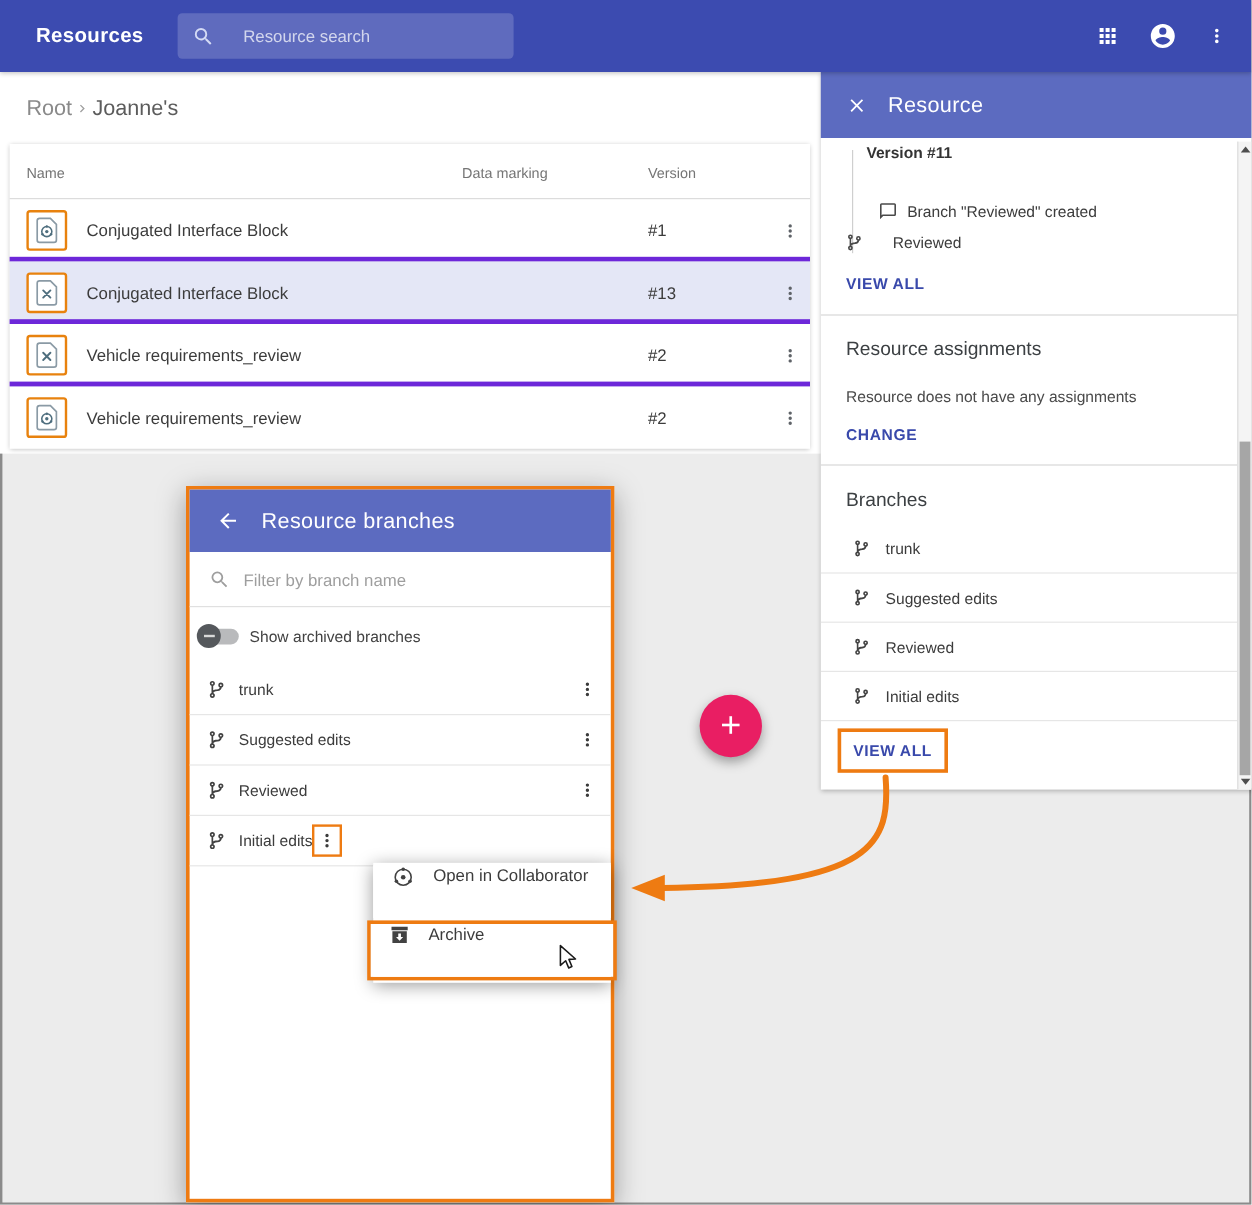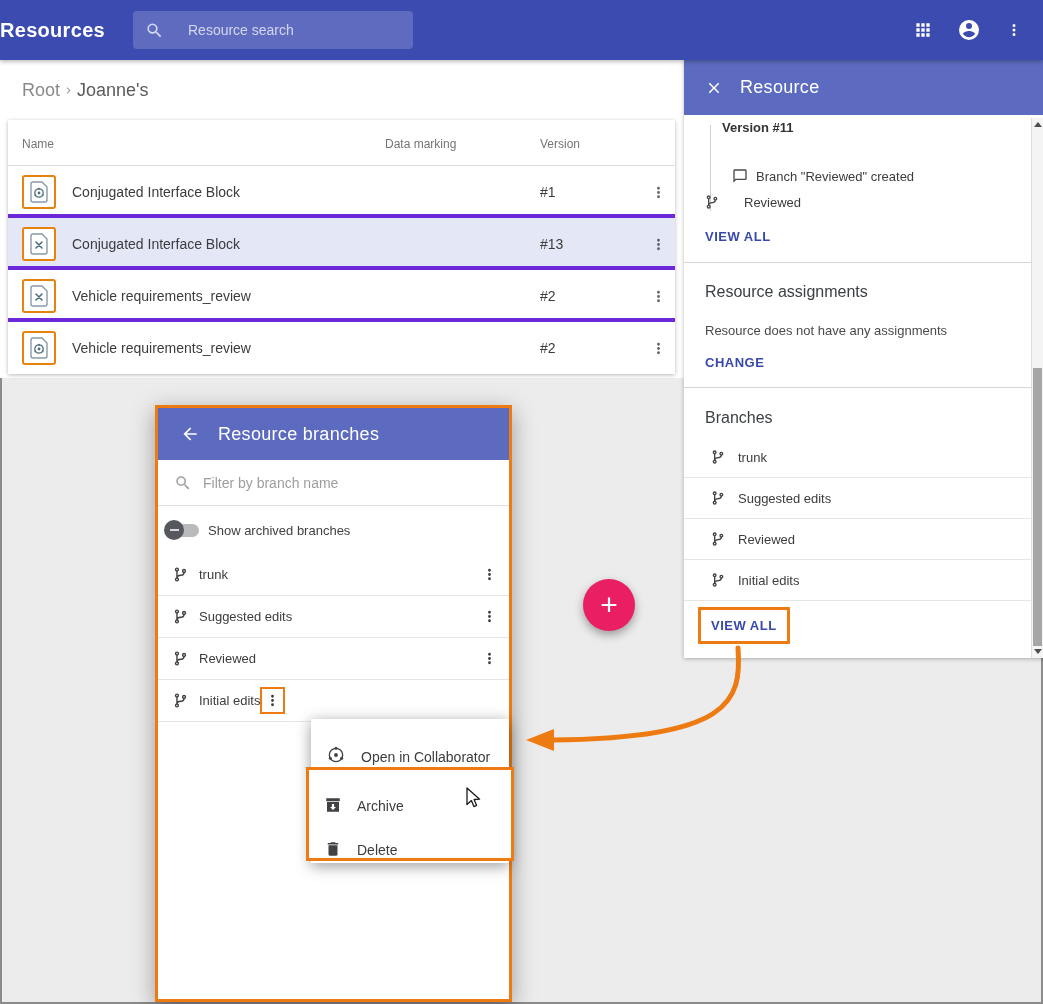--- a/index.html
+++ b/index.html
@@ -4,21 +4,21 @@
 <style>
   *{box-sizing:border-box;margin:0;padding:0}
   html,body{background:#fff}
   body{font-family:"Liberation Sans",sans-serif;-webkit-font-smoothing:antialiased}
   .page{position:relative;width:1043px;height:1004px;background:#ececec;overflow:hidden;box-shadow:inset 0 0 0 2px #8b8b8b}
   svg{display:block}
   .icon{display:inline-flex;align-items:center;justify-content:center}
 
   
   .topbar{position:absolute;left:0;top:0;width:1043px;height:60px;background:#3c4bb0;display:flex;align-items:center;z-index:5;box-shadow:0 2px 4px rgba(0,0,0,.25)}
-  .topbar-title{color:#fff;font-size:20px;font-weight:700;letter-spacing:.3px}
+  .topbar-title{color:#fff;font-size:17px;font-weight:700;margin-left:30px;letter-spacing:.3px}
   .topbar-search{margin-left:28px;width:280px;height:38px;background:rgba(255,255,255,.18);border-radius:4px;display:flex;align-items:center;padding:0 12px}
   .topbar-search input{flex:1;background:transparent;border:none;outline:none;color:#fff;font-size:14px;margin-left:24px;font-family:"Liberation Sans",sans-serif}
   .topbar-search input::placeholder{color:rgba(255,255,255,.72)}
   .topbar-actions{margin-left:auto;display:flex;align-items:center;gap:24px;margin-right:20px}
   .topbar-actions .icon{cursor:pointer}
 
   
   .content-left{position:absolute;left:0;top:60px;width:684px;height:318px;background:#fff;z-index:1}
   .breadcrumb{position:absolute;left:22px;top:20px;font-size:18px;color:#8a8a8a;display:flex;align-items:center;gap:2px}
   .breadcrumb .crumb{cursor:pointer}
@@ -92,21 +92,21 @@
   .toggle-thumb{position:absolute;left:0;top:0;width:20px;height:20px;border-radius:50%;background:#55585c;display:flex;align-items:center;justify-content:center}
   .toggle-thumb::after{content:"";width:9px;height:2px;background:#d9d9d9}
   .toggle-label{margin-left:8px;font-size:13px;color:#424242}
   .d-branch-row{height:42px;border-bottom:1px solid #e6e6e6;display:flex;align-items:center;padding-left:14px;cursor:pointer}
   .d-branch-row .lbl{margin-left:10px;font-size:13px;color:#3c3c3c}
   .d-branch-row .kebab{margin-left:auto;margin-right:8px;padding:3px;cursor:pointer}
   .kebab-highlight{margin-right:6px;border:2px solid #ee7b12;padding:3px 2px;display:flex}
 
   
   .context-menu{position:absolute;left:311px;top:719px;width:198px;background:#fff;box-shadow:0 3px 14px rgba(0,0,0,.4);z-index:50;padding-top:2px;padding-bottom:2px}
-  .menu-item{height:44px;display:flex;align-items:flex-end;gap:15px;padding:0 15px;font-size:14px;color:#3c3c3c;cursor:pointer;background:#fff}
+  .menu-item{height:44px;display:flex;align-items:flex-start;gap:15px;padding:0 15px;font-size:14px;color:#3c3c3c;cursor:pointer;background:#fff}
   .menu-item.highlight{background:#ececec}
   .menu-group{border:3px solid #ee7b12;margin:2px -5px 0 -5px}
 
   
   .flow-arrow{position:absolute;left:518px;top:640px;z-index:40;pointer-events:none}
   .cursor-overlay{position:absolute;left:462px;top:786px;z-index:60;pointer-events:none}
 </style>
 </head>
 <body>
 
@@ -449,28 +449,20 @@
     </div>
     <div class="menu-group">
       <div class="menu-item">
         <span class="icon">
           <svg width="18" height="18" viewBox="0 0 24 24" fill="#424242">
               <path d="M21,7H3V3H21V7M4,8H20V21H4V8M12,18.5L16,14.5H13.5V10.5H10.5V14.5H8L12,18.5Z"></path>
             </svg>
         </span>
         <span>Archive</span>
       </div>
-      <div class="menu-item">
-        <span class="icon">
-          <svg width="18" height="18" viewBox="0 0 24 24" fill="#424242">
-              <path d="M19,4H15.5L14.5,3H9.5L8.5,4H5V6H19M6,19A2,2 0 0,0 8,21H16A2,2 0 0,0 18,19V7H6V19Z"></path>
-            </svg>
-        </span>
-        <span>Delete</span>
-      </div>
     </div>
   </div>
 
   <svg class="flow-arrow" width="260" height="125" viewBox="0 0 260 125">
     <path d="M220,8 C224,62 212,98 34,100" stroke="#ee7b12" stroke-width="5" fill="none" stroke-linecap="round"></path>
     <path d="M36,89 L8,100 L36,111 Z" fill="#ee7b12"></path>
   </svg>
 
   <svg class="cursor-overlay" width="22" height="24" viewBox="0 0 22 24">
     <path d="M5,2 L5,18.5 L9.4,14.6 L11.9,20.6 L14.6,19.4 L12.1,13.5 L17.6,13.2 Z" fill="#fff" stroke="#1a1a1a" stroke-width="1.3" stroke-linejoin="round"></path>

